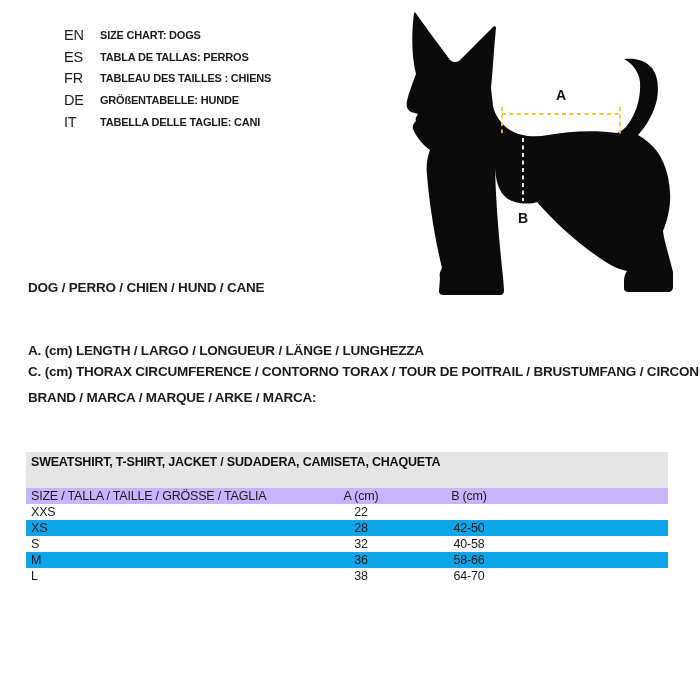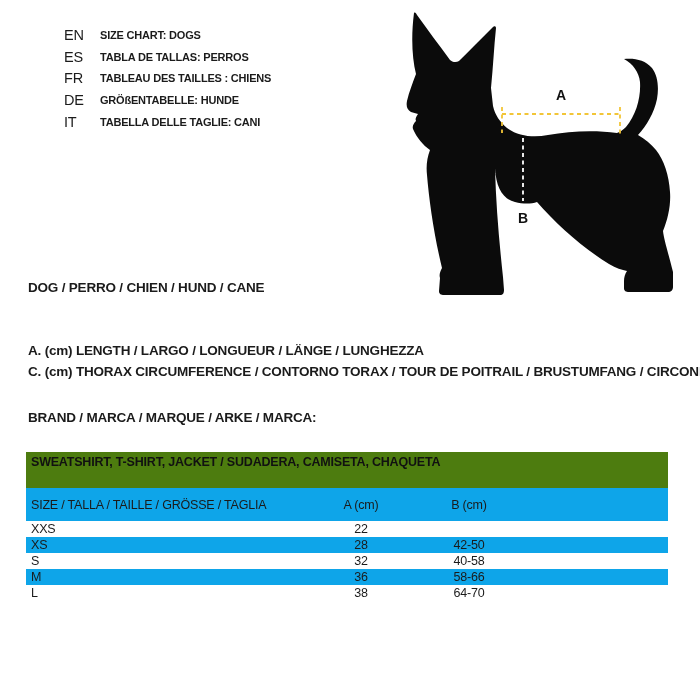--- a/index.html
+++ b/index.html
@@ -23,28 +23,28 @@
                    width:16px; text-align:center; }
   .label-a { left:163px; top:87px; }
   .label-b { left:125px; top:210px; }
 
   .figure-caption { position:absolute; left:28px; top:280px; font-size:13.5px; font-weight:700; }
 
   
   .notes { position:absolute; left:28px; top:343px; font-size:13.5px; font-weight:700; }
   .notes div { height:21px; white-space:nowrap; }
 
-  .brand-line { position:absolute; left:28px; top:410px; font-size:13.5px; font-weight:700; }
+  .brand-line { position:absolute; left:28px; top:390px; font-size:13.5px; font-weight:700; }
 
   
   .size-table { position:absolute; left:26px; top:452px; width:642px; font-size:12.5px; }
-  .table-title { background:#4d7c0f; padding:3px 5px 2px 5px; height:36px; }
+  .table-title { background:#e5e5e5; padding:3px 5px 2px 5px; height:36px; }
   .table-title div { font-weight:700; line-height:15.5px; white-space:nowrap; color:#111; }
   .t-grid-row { display:grid; grid-template-columns:300px 70px 146px 1fr; align-items:center; }
-  .t-head { background:#0ea5e9; height:33px; font-weight:400; }
+  .t-head { background:#c4b5fd; height:16px; font-weight:400; }
   .t-row { height:16px; }
   .t-row.alt { background:#0ea5e9; }
   .cell-size { padding-left:5px; }
   .cell-a, .cell-b { text-align:center; }
 </style>
 </head>
 <body>
 
 <div class="page">
 

